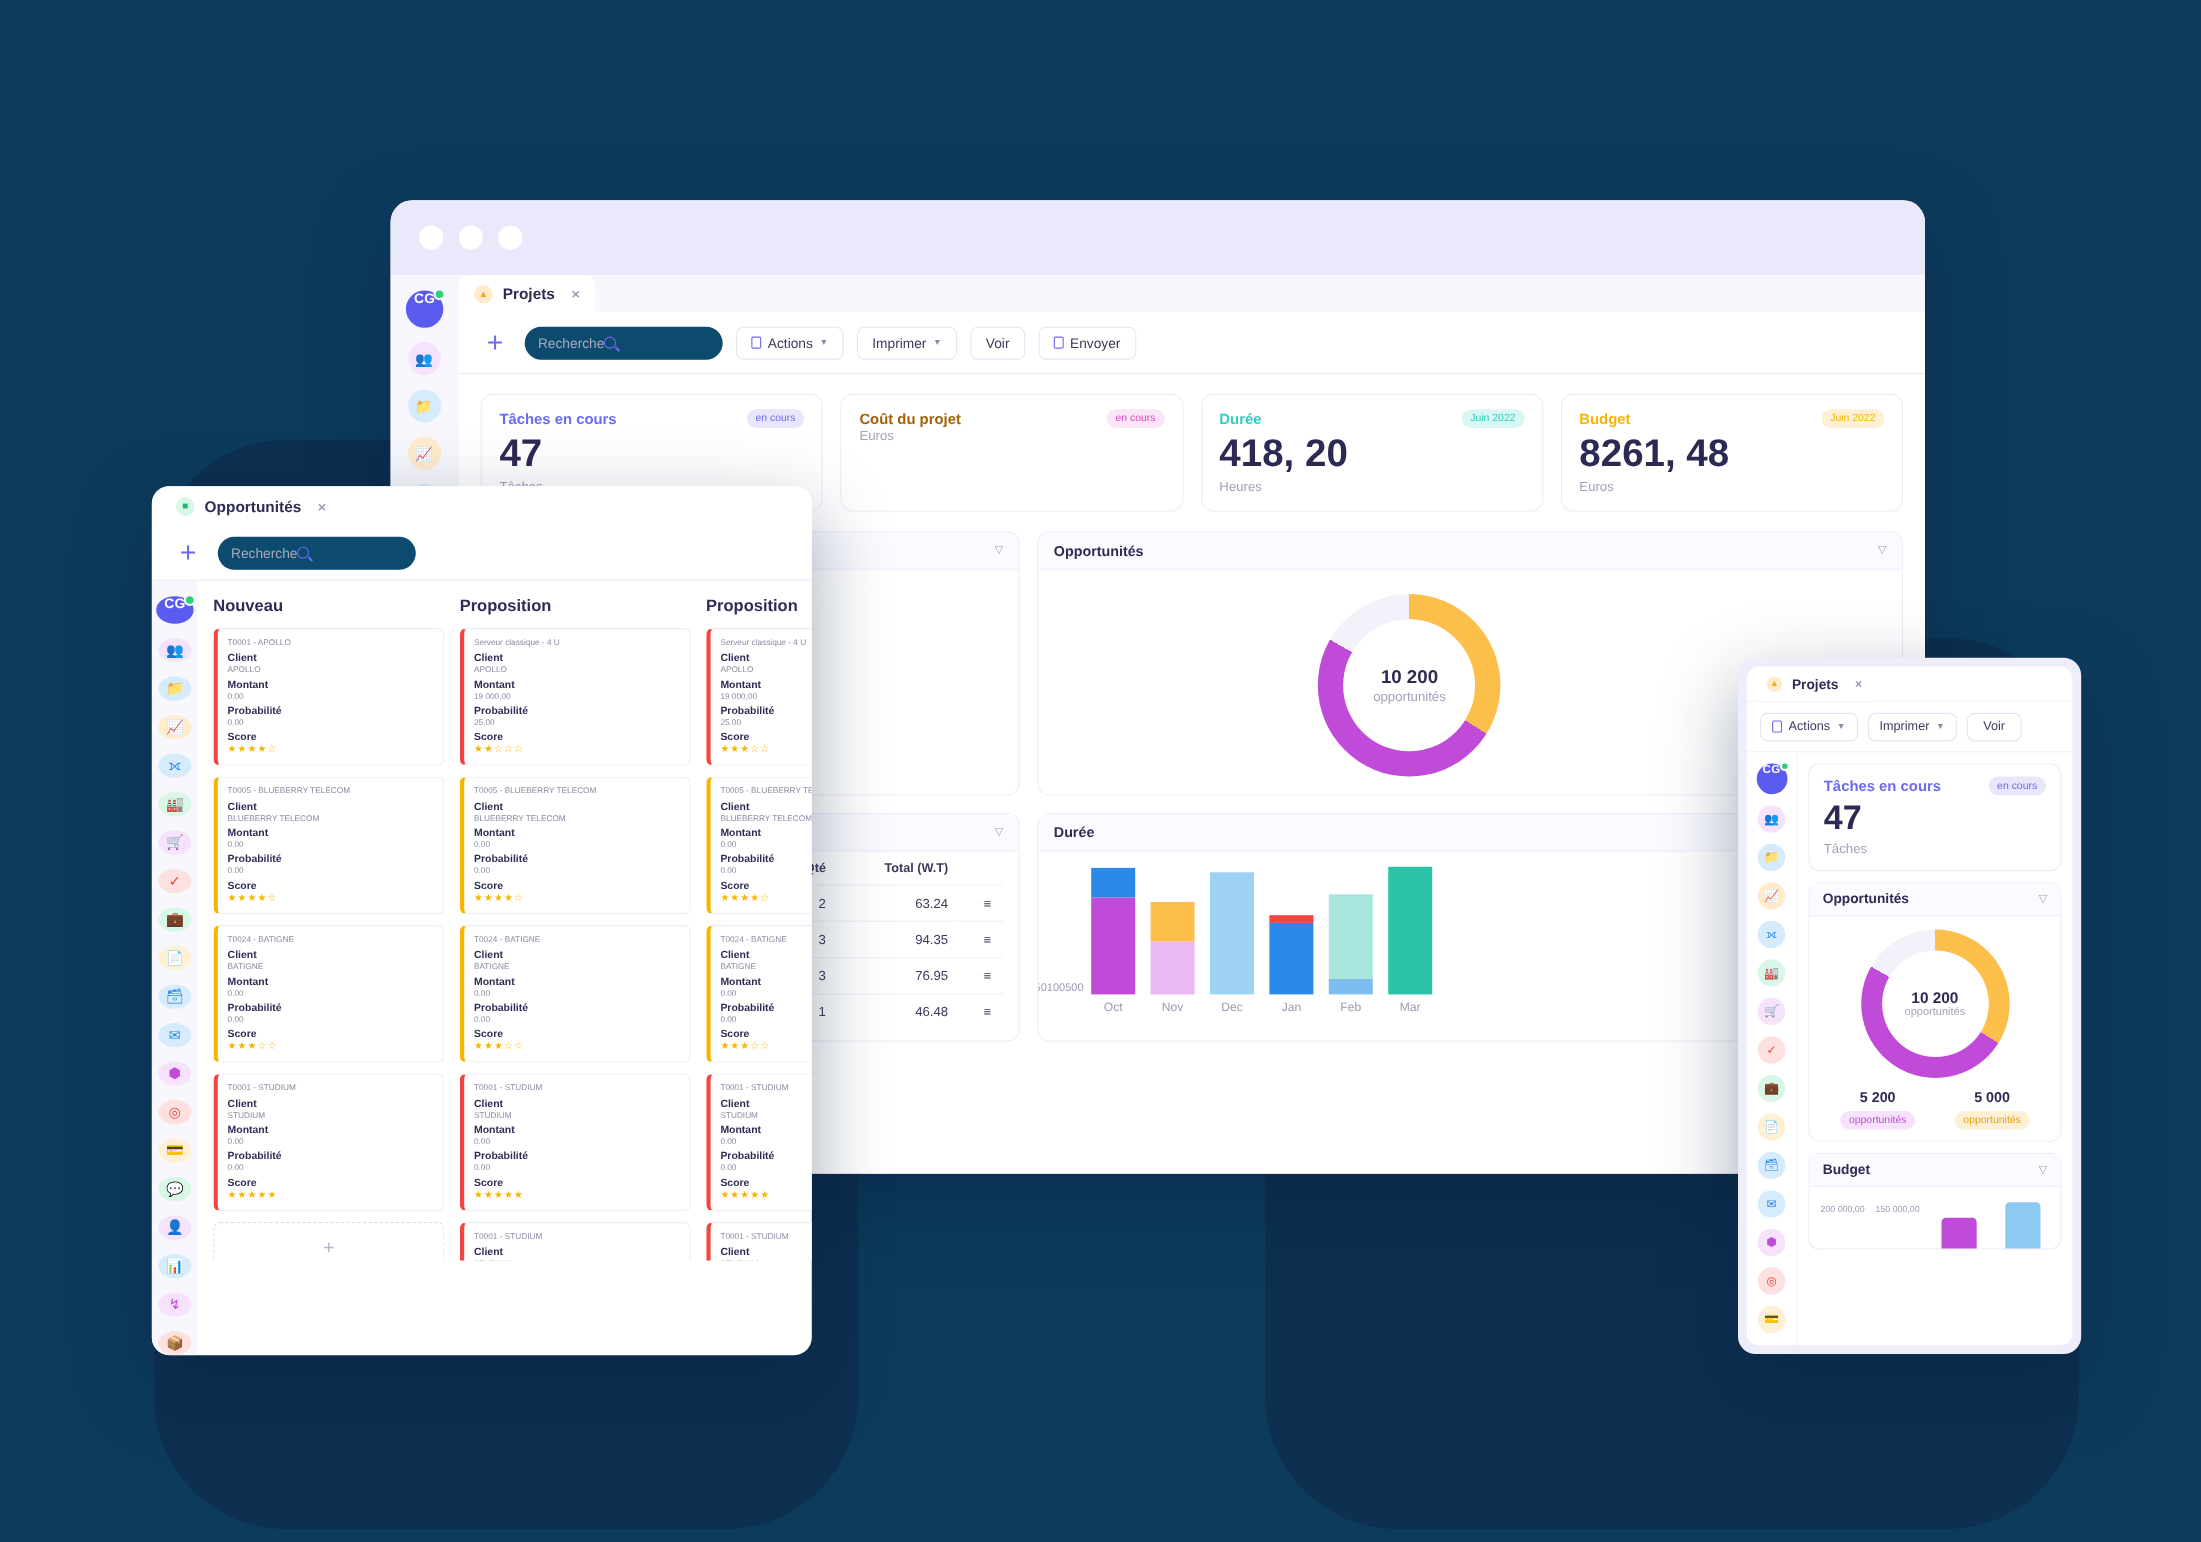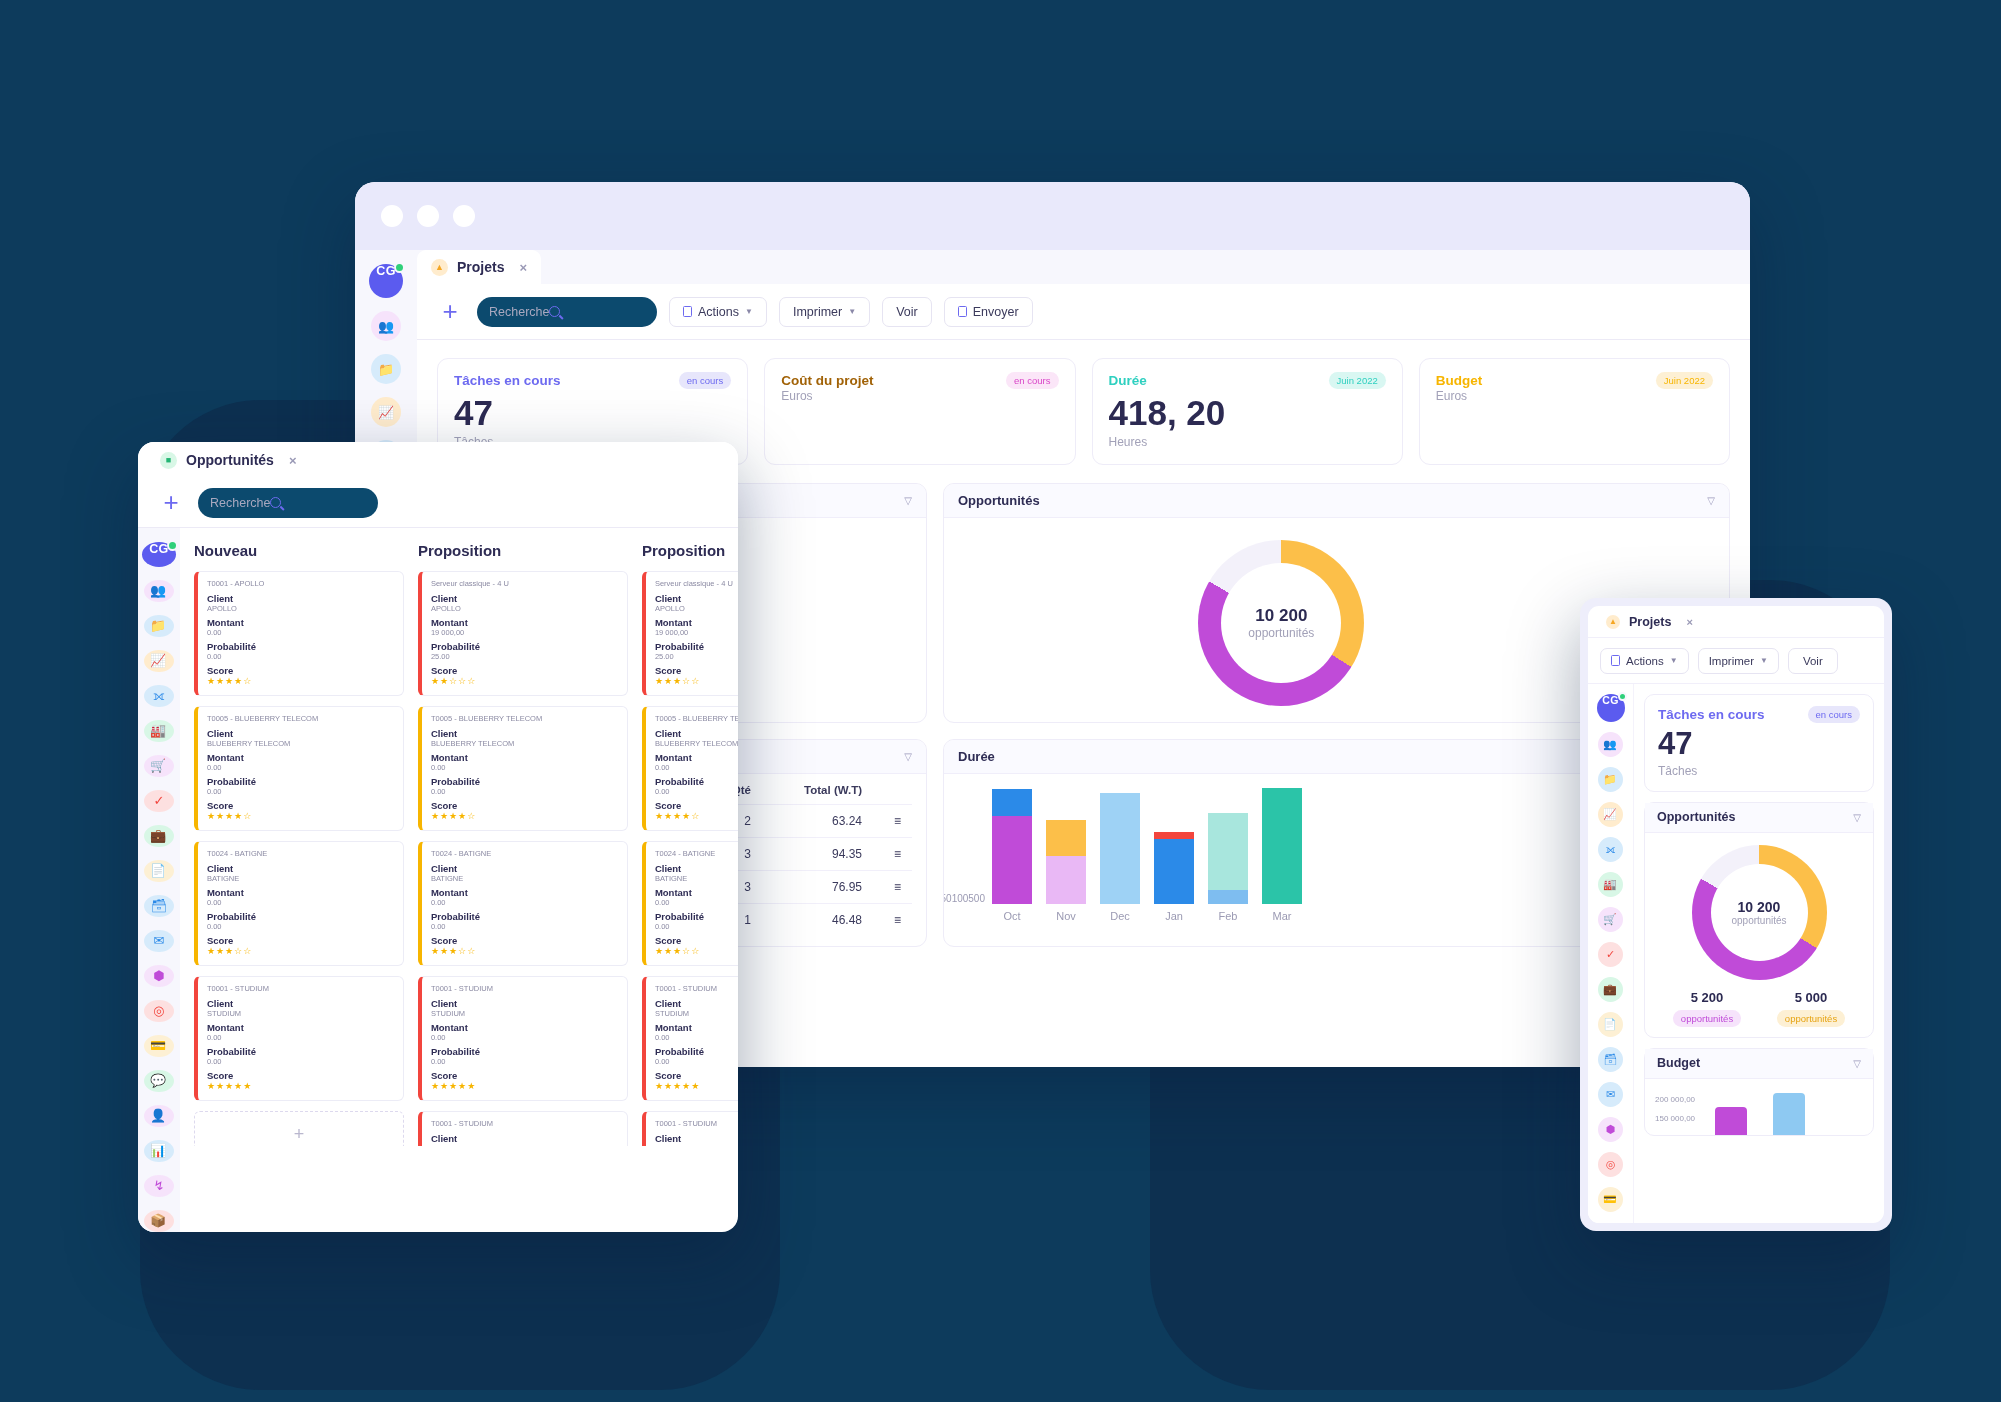--- a/index.html
+++ b/index.html
@@ -236,20 +236,21 @@
               <span class="badge" style="background:#d9f7f2;color:#2fd0c0">Juin 2022</span>
             </div>
             <div class="kpi-val">418, 20</div>
             <div class="kpi-unit">Heures</div>
           </div>
           <div class="kpi">
             <div class="kpi-head">
               <span class="kpi-title" style="color:#f7b500">Budget</span>
               <span class="badge" style="background:#fdf0d4;color:#f7b500">Juin 2022</span>
             </div>
+            <div class="kpi-val">8261, 48</div>
             <div class="kpi-unit">Euros</div>
           </div>
         </div>
 
         <div class="panel-row">
           <div class="panel" style="width:490px">
             <div class="panel-head">
               <span class="panel-title"></span>
               <span class="chev">▽</span>
             </div>
@@ -683,21 +684,21 @@
             </div>
           </div>
         </div>
 
         <div class="mob-card">
           <div class="panel-head" style="height:30px;padding:0 12px">
             <span class="panel-title" style="font-size:12.5px">Budget</span>
             <span class="chev">▽</span>
           </div>
           <div style="padding:12px 10px 0;display:flex;gap:10px">
-            <div style="display:flex;flex-direction:column;gap:10px;font-size:8px;color:#9b9ab3;padding-top:4px">
+            <div style="display:flex;flex-direction:row;gap:10px;font-size:8px;color:#9b9ab3;padding-top:4px">
               <span>200 000,00</span>
               <span>150 000,00</span>
             </div>
             <div style="flex:1;display:flex;align-items:flex-end;gap:26px;height:44px;padding-left:10px">
               <div style="width:32px;height:28px;background:#c04bd8;border-radius:4px 4px 0 0"></div>
               <div style="width:32px;height:42px;background:#8ec9f2;border-radius:4px 4px 0 0"></div>
             </div>
           </div>
         </div>
       </div>

